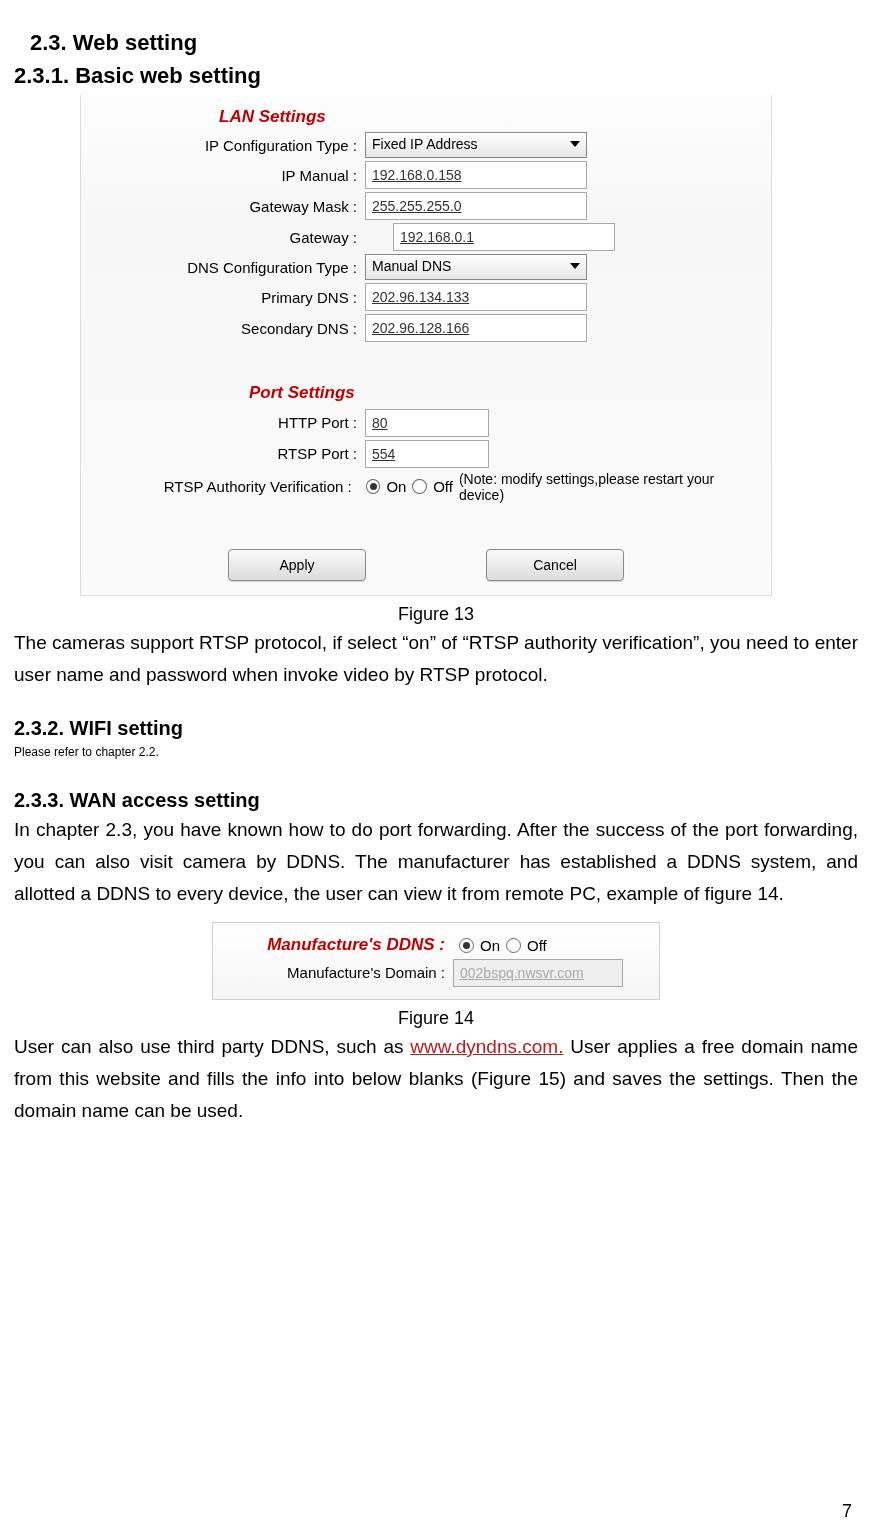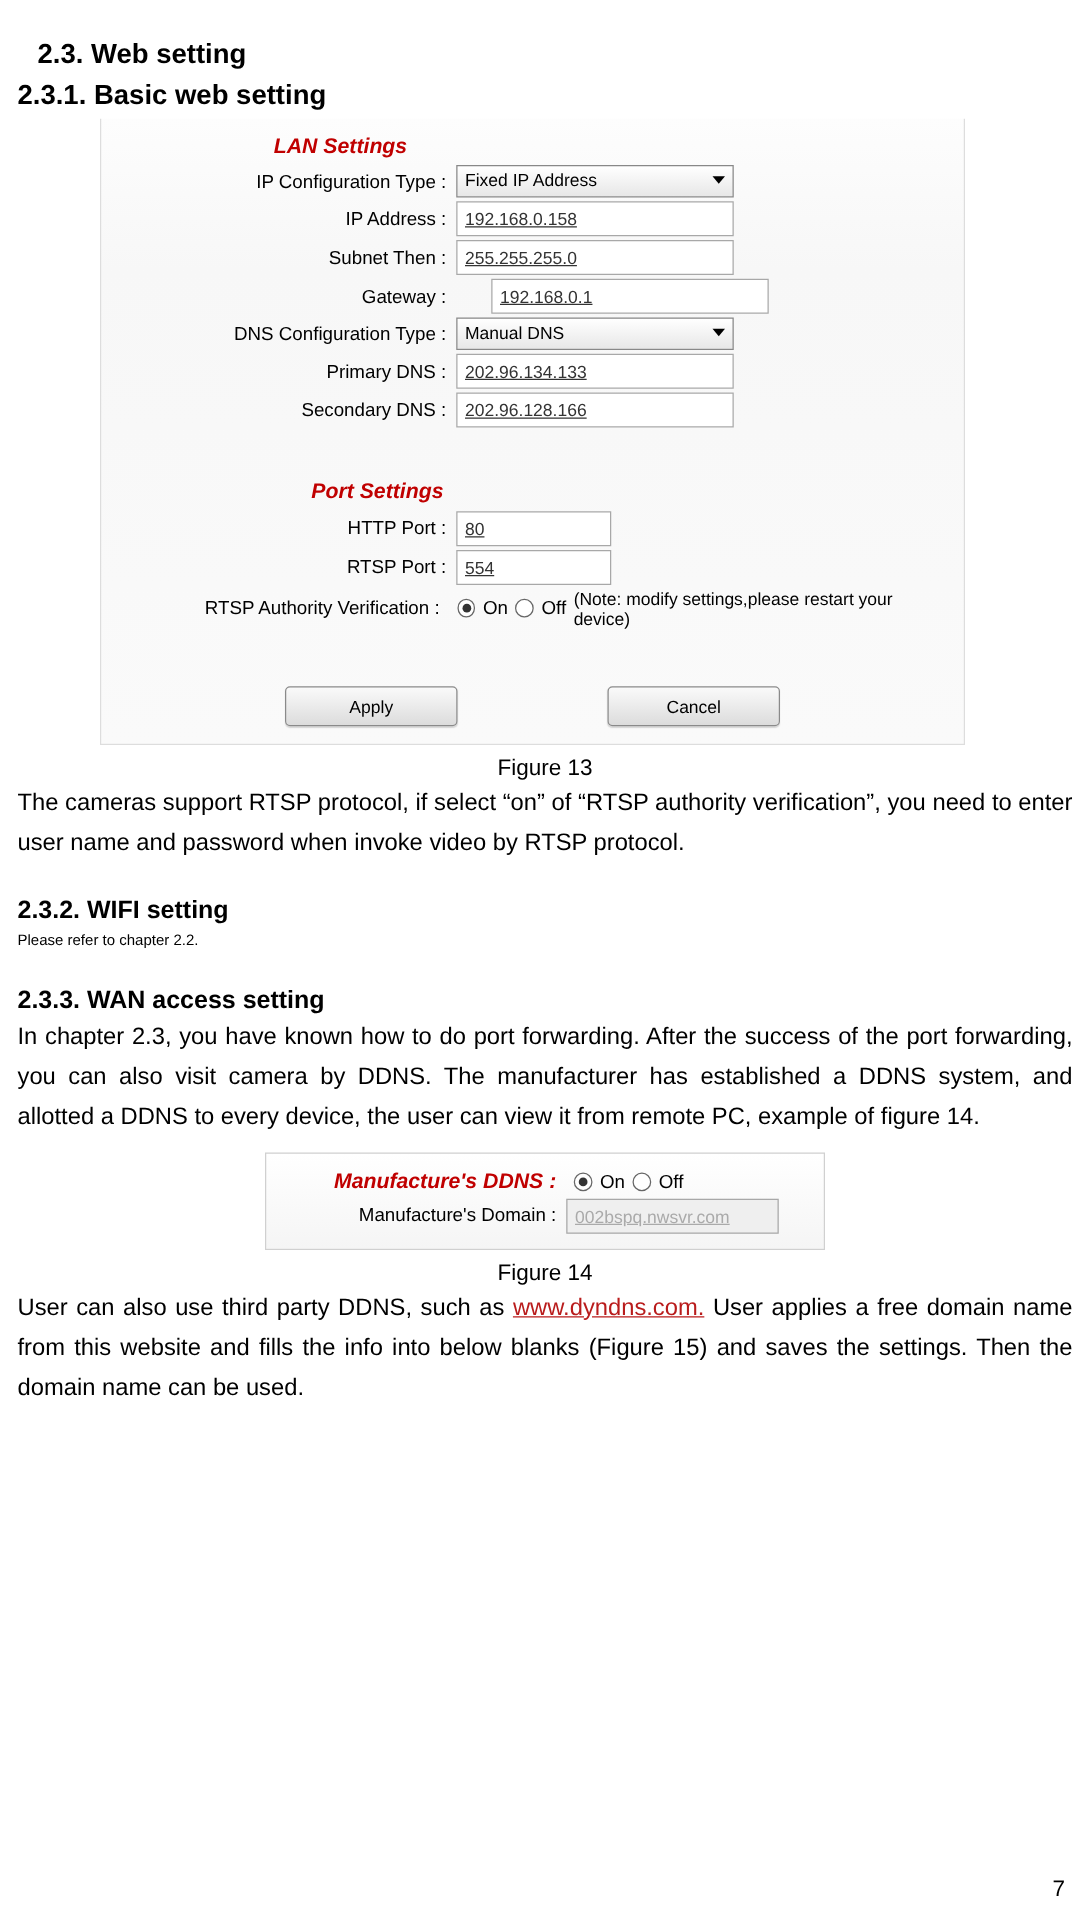--- a/index.html
+++ b/index.html
@@ -183,26 +183,26 @@
 
   <div class="row">
     <div class="lbl">IP Configuration Type :</div>
     <div class="select-box">
       <span>Fixed IP Address</span>
       <span class="caret"></span>
     </div>
   </div>
 
   <div class="row">
-    <div class="lbl">IP Address :</div>
+    <div class="lbl">IP Manual :</div>
     <input class="text-input" style="width: 222px;" value="192.168.0.158">
   </div>
 
   <div class="row">
-    <div class="lbl">Subnet Then :</div>
+    <div class="lbl">Gateway Mask :</div>
     <input class="text-input" style="width: 222px;" value="255.255.255.0">
   </div>
 
   <div class="row">
     <div class="lbl">Gateway :</div>
     <input class="text-input" style="width: 222px; margin-left: 28px;" value="192.168.0.1">
   </div>
 
   <div class="row">
     <div class="lbl">DNS Configuration Type :</div>

